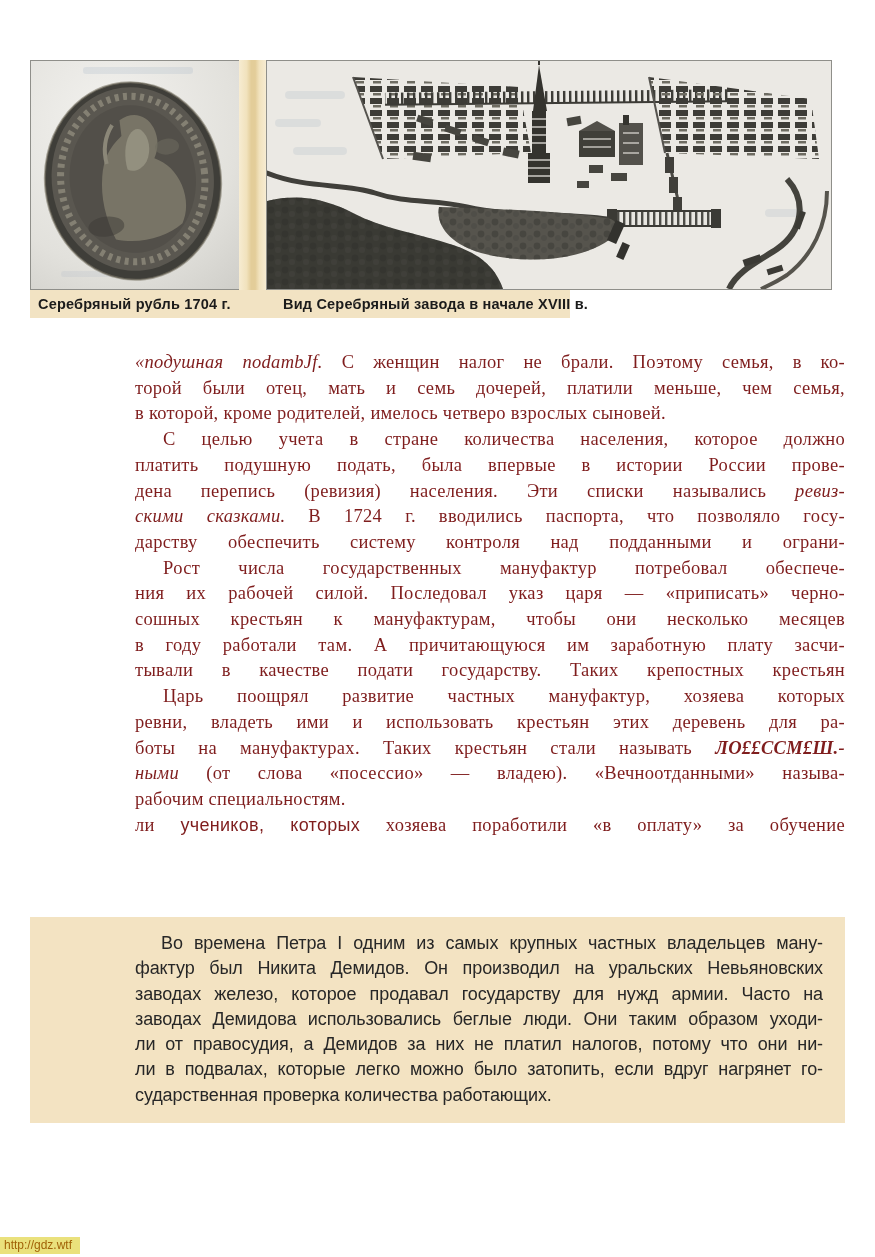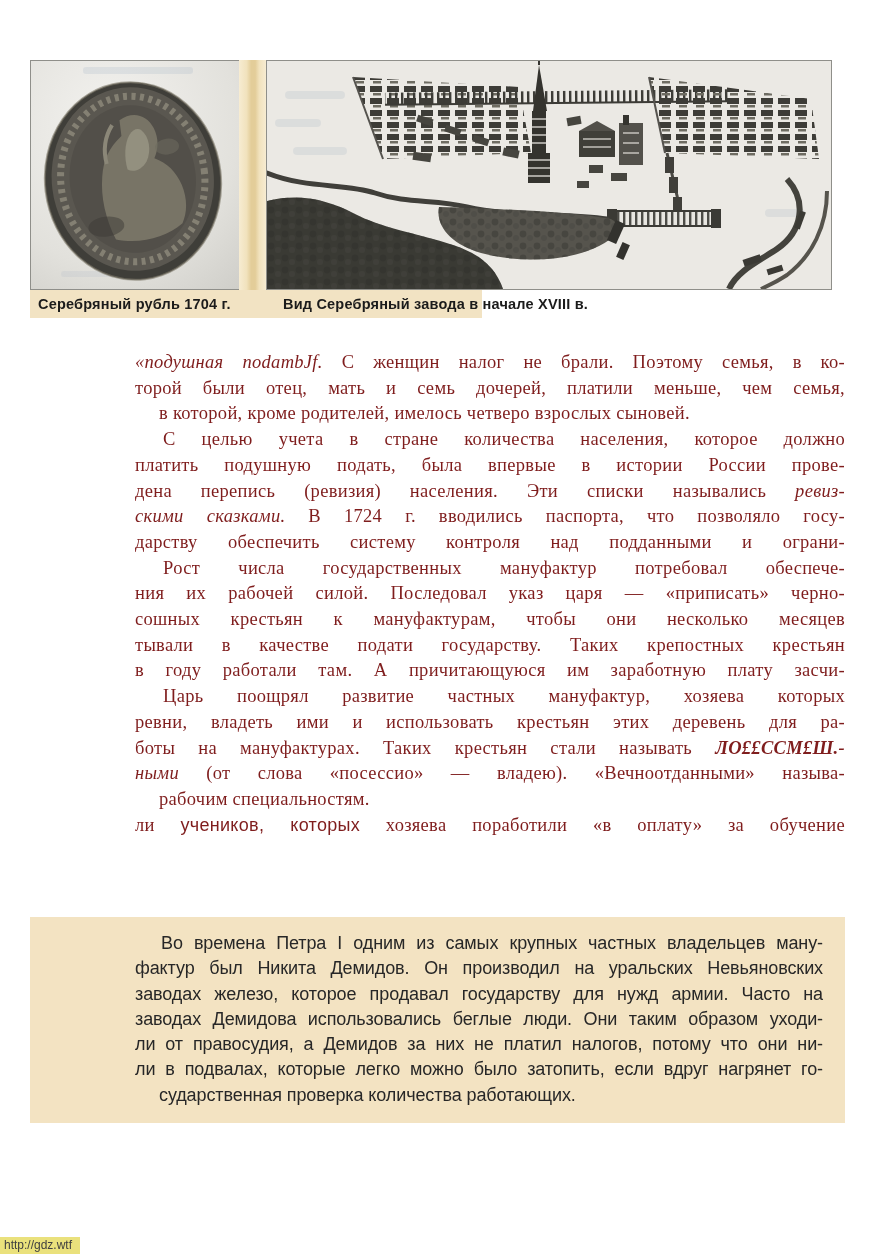--- a/index.html
+++ b/index.html
@@ -7,48 +7,48 @@
   .page{position:relative;width:875px;height:1257px;background:#ffffff;overflow:hidden;
         font-family:"Liberation Serif","DejaVu Serif",serif;}
 
   
   .fig{position:absolute;top:60px;border:1px solid #8f8f8a;background:#ebe9e4;}
   .fig svg{display:block;}
   .coin-fig{left:30px;width:208px;height:228px;}
   .map-fig{left:266px;width:564px;height:228px;}
   .fig-gap{position:absolute;left:239px;top:60px;width:27px;height:230px;
       background:linear-gradient(90deg,#f7ecd2 0%,#f1e2bd 28%,#e3cd99 45%,#e3cd99 60%,#f1e2bd 75%,#f7ecd2 100%);}
-  .caption-bar{position:absolute;left:30px;top:290px;width:452px;height:28px;background:#f2e3c3;}
+  .caption-bar{position:absolute;left:30px;top:290px;width:540px;height:28px;background:#f2e3c3;}
   .caption{position:absolute;top:0;height:28px;line-height:28px;white-space:nowrap;
       font-family:"Liberation Sans","DejaVu Sans",sans-serif;font-weight:bold;
       font-size:14.5px;color:#1b1b1b;letter-spacing:0.2px;}
   .caption.coin{left:8px;}
   .caption.map{left:253px;}
 
   
   .body-text{position:absolute;left:135px;top:350px;width:710px;
       font-size:18.5px;line-height:25.7px;color:#7f1d1d;letter-spacing:0.3px;}
   .tline{text-align:justify;text-align-last:justify;}
-  .tline.last{text-align-last:left;margin-left:24px;}
+  .tline.last{text-align-last:left;}
   .tline.indent{text-indent:28px;}
   .s-i{font-style:italic;}
   .s-bi{font-style:italic;font-weight:bold;}
   .s-sans{font-family:"Liberation Sans","DejaVu Sans",sans-serif;font-size:18px;}
   .seg-gap{margin-left:54px;}
 
   
   .infobox{position:absolute;left:30px;top:917px;width:815px;height:206px;box-sizing:border-box;
       background:#f3e3c2;padding:14px 22px 0 105px;}
   .infobox .ib-text{font-family:"Liberation Sans","DejaVu Sans",sans-serif;
       font-size:18px;line-height:25.3px;color:#272727;letter-spacing:-0.1px;}
   .infobox .tline.indent{text-indent:26px;}
 
   
   .watermark{position:absolute;left:0;top:1237px;background:#eae17c;
-      font-family:"Liberation Sans","DejaVu Sans",sans-serif;font-size:12px;color:#404040;
+      font-family:"Liberation Sans","DejaVu Sans",sans-serif;font-size:12px;color:#a16207;
       padding:1px 8px 2px 4px;}
 </style>
 </head>
 <body>
 
 <div class="page">
 
   <div class="fig coin-fig">
     <svg viewBox="0 0 208 228" width="208" height="228">
       <defs>
@@ -191,22 +191,22 @@
         <div class="tline indent"><span>С целью учета в стране количества населения, которое должно</span></div>
         <div class="tline"><span>платить подушную подать, была впервые в истории России прове-</span></div>
         <div class="tline"><span>дена перепись (ревизия) населения. Эти списки назывались </span><span class="s-i">ревиз-</span></div>
         <div class="tline"><span class="s-i">скими сказками.</span><span> В 1724 г. вводились паспорта, что позволяло госу-</span></div>
         <div class="tline"><span>дарству обеспечить систему контроля над подданными и ограни-</span></div>
       </div>
       <div class="para">
         <div class="tline indent"><span>Рост числа государственных мануфактур потребовал обеспече-</span></div>
         <div class="tline"><span>ния их рабочей силой. Последовал указ царя — «приписать» черно-</span></div>
         <div class="tline"><span>сошных крестьян к мануфактурам, чтобы они несколько месяцев</span></div>
+        <div class="tline"><span>в году работали там. А причитающуюся им заработную плату засчи-</span></div>
         <div class="tline"><span>тывали в качестве подати государству. Таких крепостных крестьян</span></div>
-        <div class="tline"><span>в году работали там. А причитающуюся им заработную плату засчи-</span></div>
       </div>
       <div class="para">
         <div class="tline indent"><span>Царь поощрял развитие частных мануфактур, хозяева которых</span></div>
         <div class="tline"><span>ревни, владеть ими и использовать крестьян этих деревень для ра-</span></div>
         <div class="tline"><span>боты на мануфактурах. Таких крестьян стали называть </span><span class="s-bi">ЛО££ССМ£Ш.-</span></div>
         <div class="tline"><span class="s-i">ными</span><span> (от слова «посессио» — владею). «Вечноотданными» называ-</span></div>
         <div class="tline last"><span>рабочим специальностям.</span></div>
         <div class="tline"><span>ли </span><span class="s-sans">учеников, которых</span><span> хозяева поработили «в оплату» за обучение</span></div>
       </div>
     </div>

